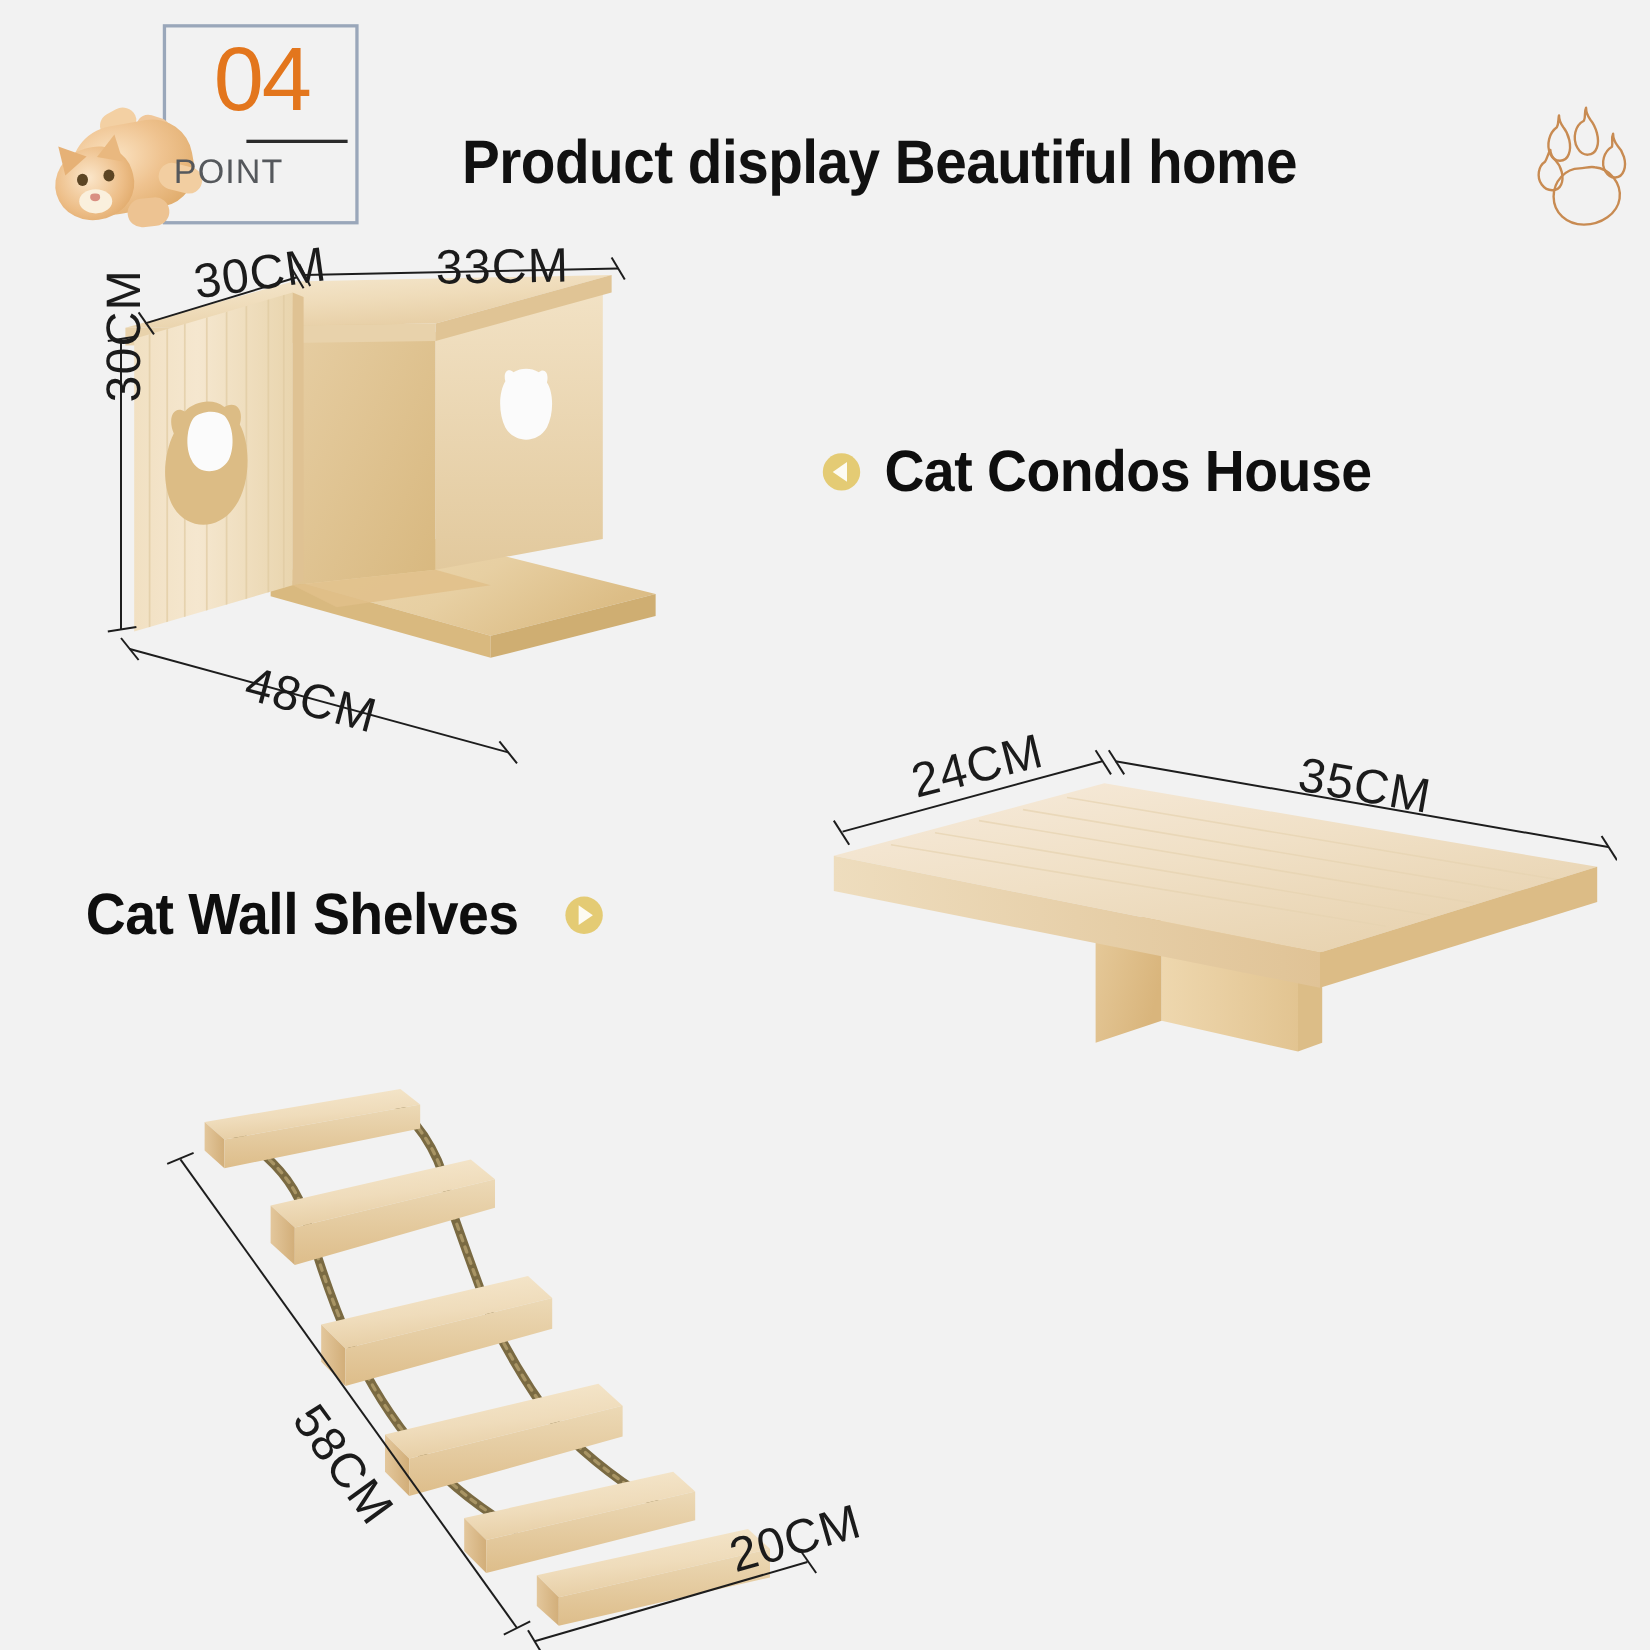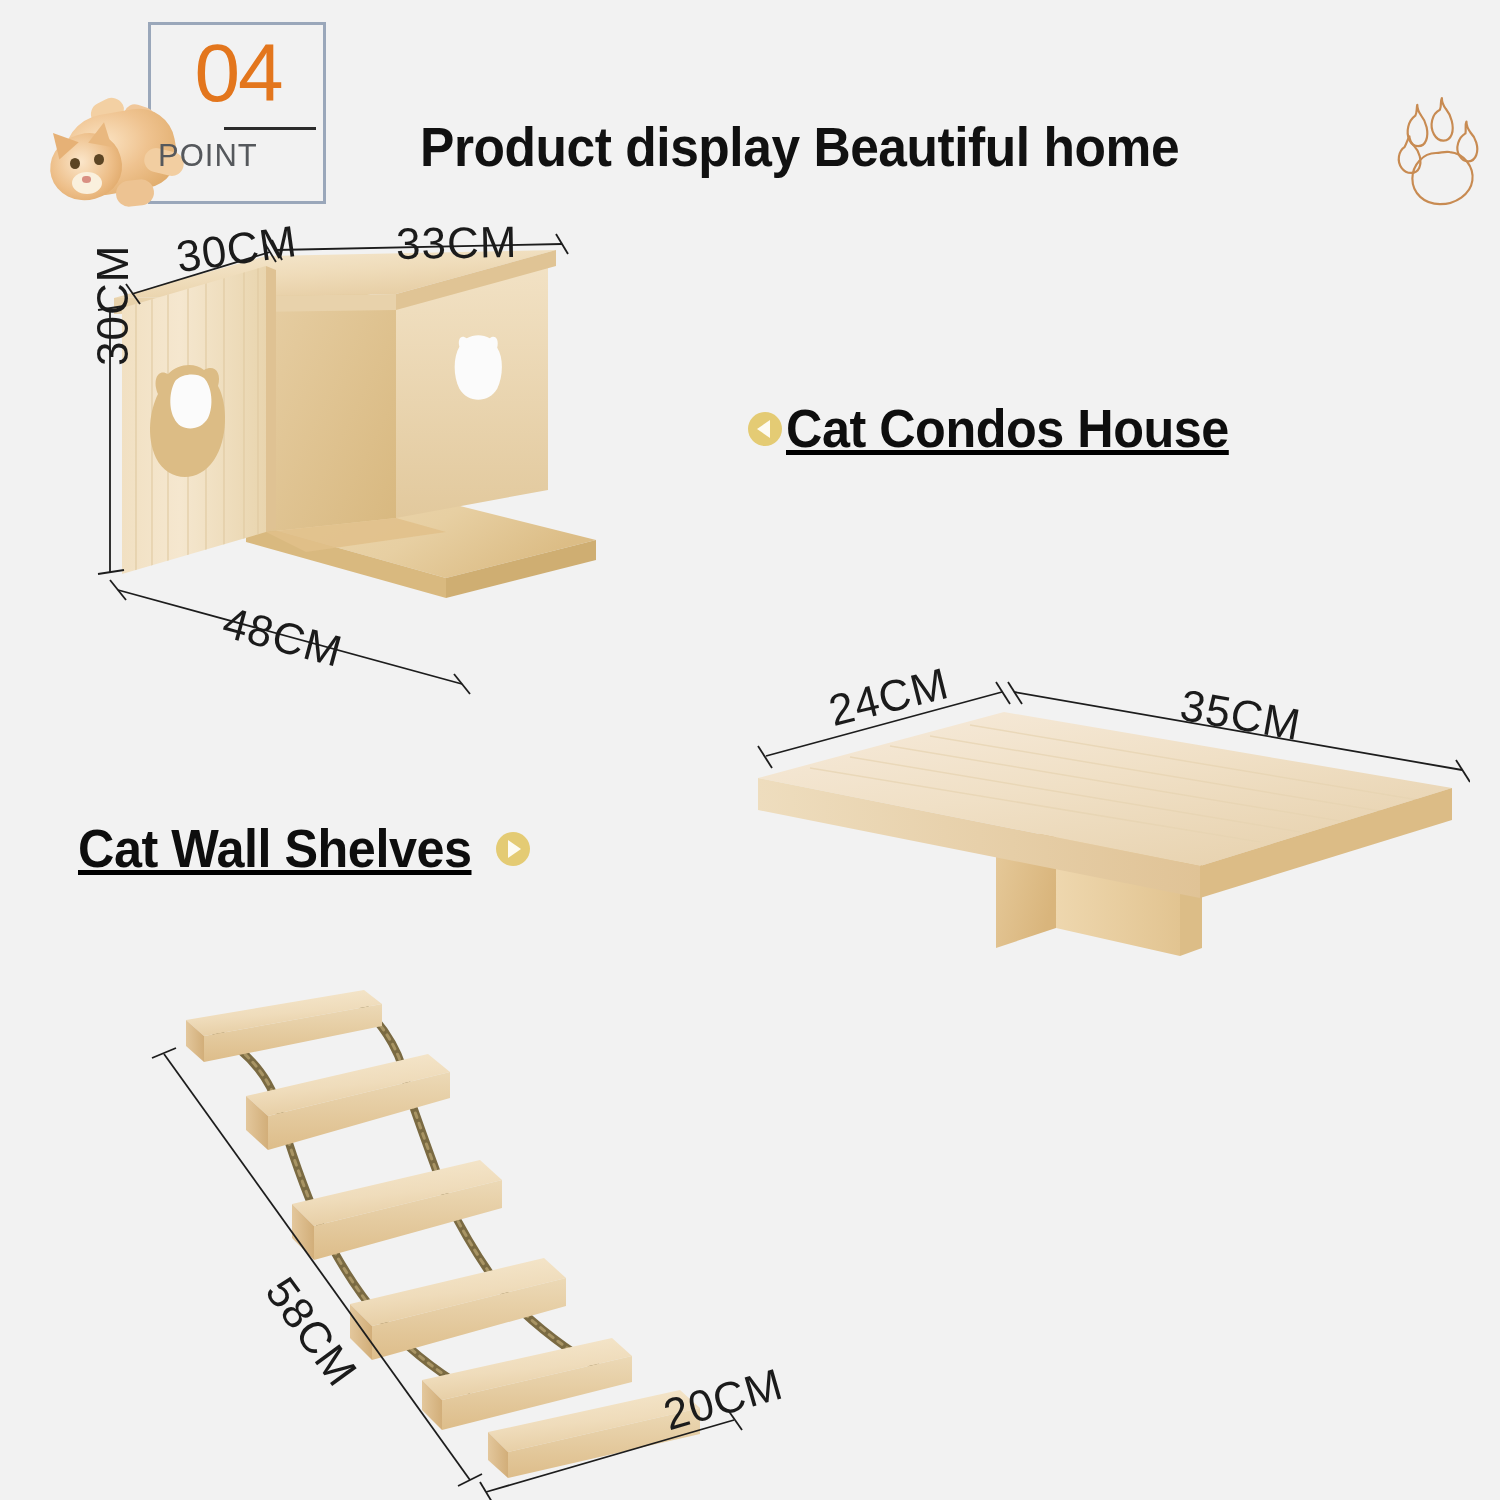--- a/index.html
+++ b/index.html
@@ -160,23 +160,22 @@
     top: 96px;
     width: 118px;
     height: 118px;
   }
 
   
   .product-label {
     position: absolute;
     display: flex;
     align-items: center;
-    gap: 4px;
+    gap: 22px;
     white-space: nowrap;
-    text-decoration: underline;
   }
   .label-text {
     font-family: "Liberation Sans Narrow", "Liberation Sans", sans-serif;
     font-size: 53px;
     font-weight: bold;
     color: #0e0e0e;
     letter-spacing: -0.5px;
     transform: scaleX(0.95);
     transform-origin: left center;
   }
@@ -196,21 +195,21 @@
   }
   .arrow-bullet .tri-right {
     width: 0; height: 0;
     border-top: 9px solid transparent;
     border-bottom: 9px solid transparent;
     border-left: 13px solid #fdfbf2;
     margin-left: 3px;
   }
 
   #label-condo { left: 748px; top: 398px; }
-  #label-shelf { left: 78px;  top: 818px; justify-content: flex-end; }
+  #label-shelf { left: 78px;  top: 801px; justify-content: flex-end; }
   #label-ladder{ left: 782px; top: 1148px; }
 
   
   .dim {
     position: absolute;
     font-family: "Liberation Sans", sans-serif;
     font-size: 44px;
     color: #1b1b1b;
     white-space: nowrap;
     letter-spacing: 1px;

